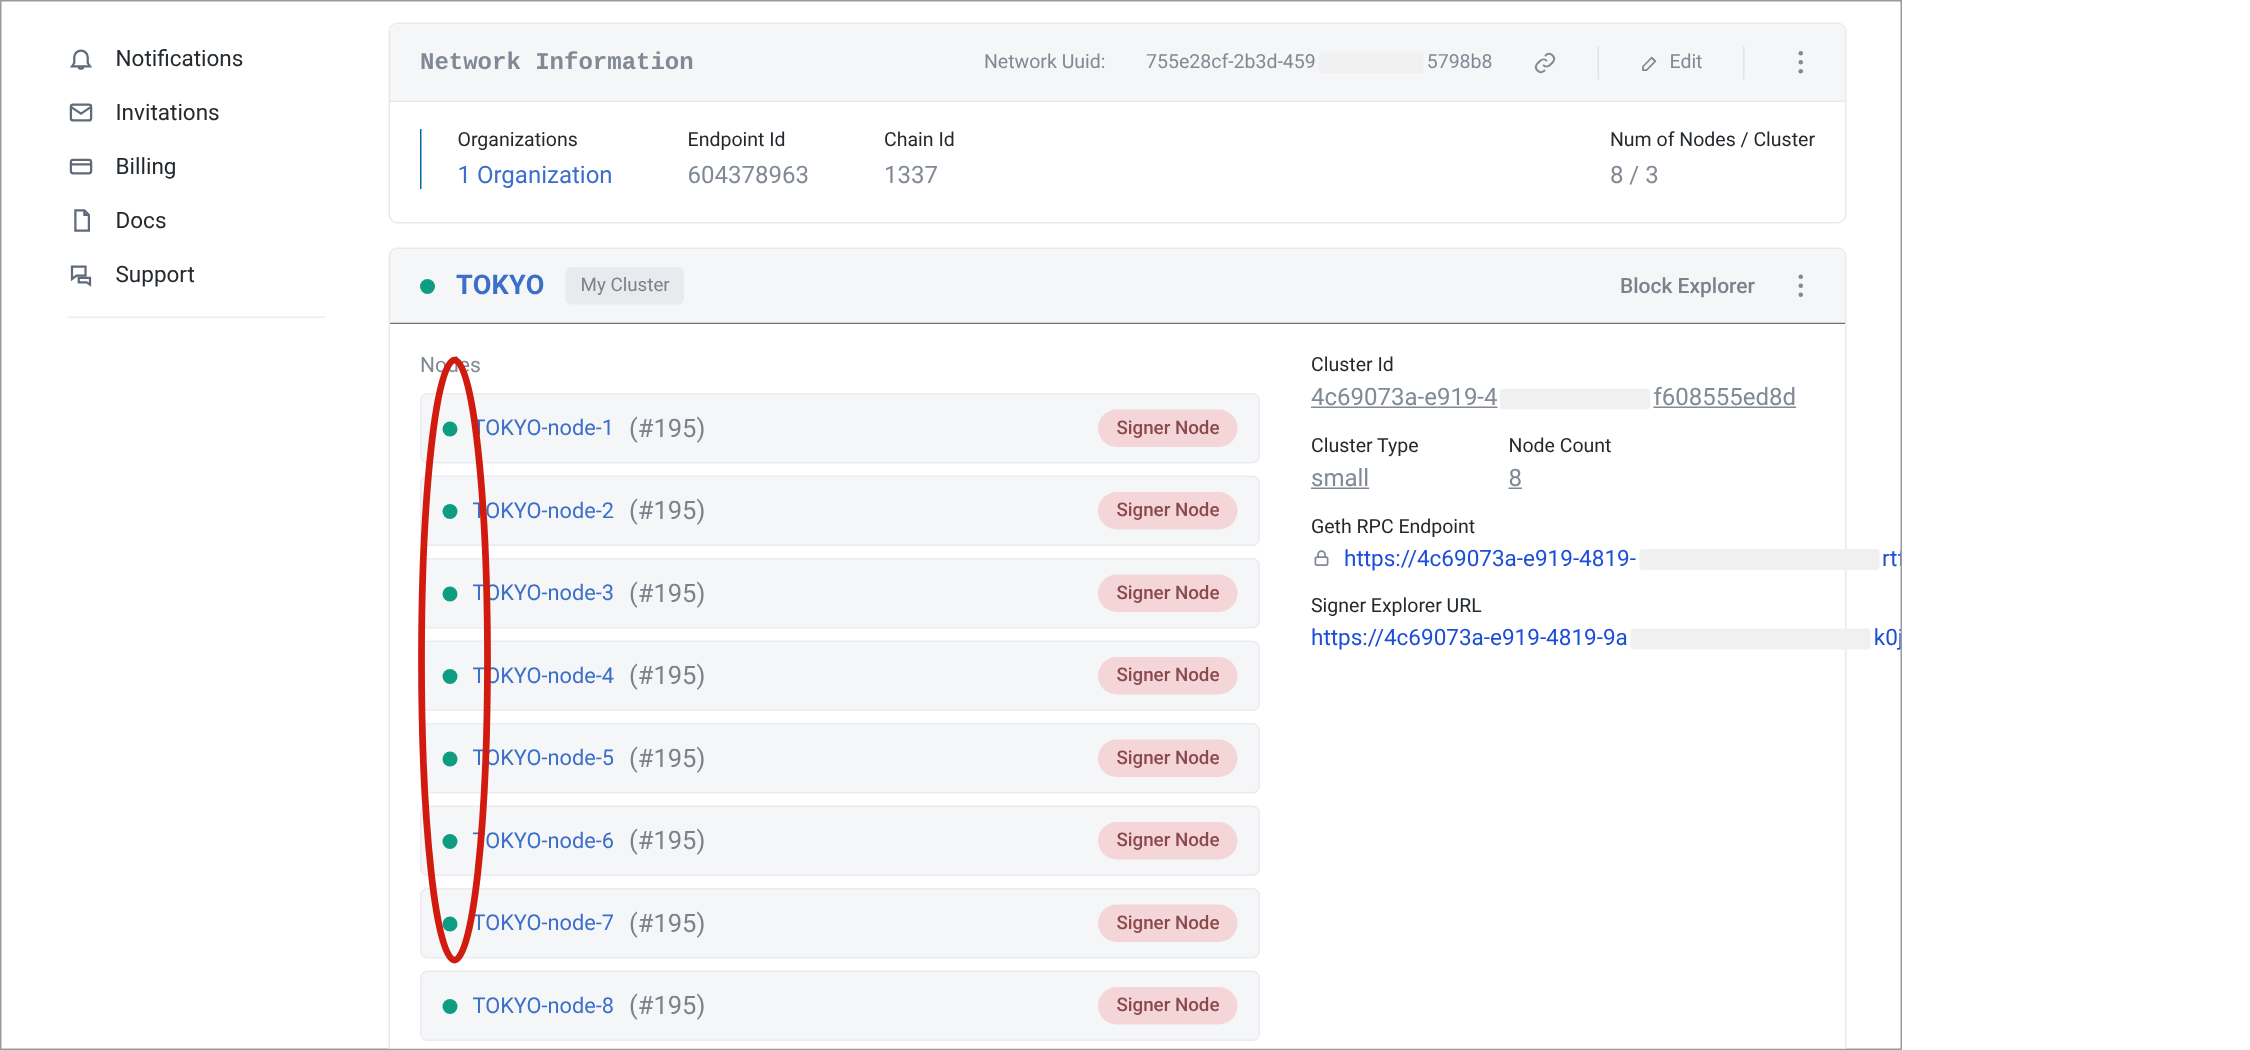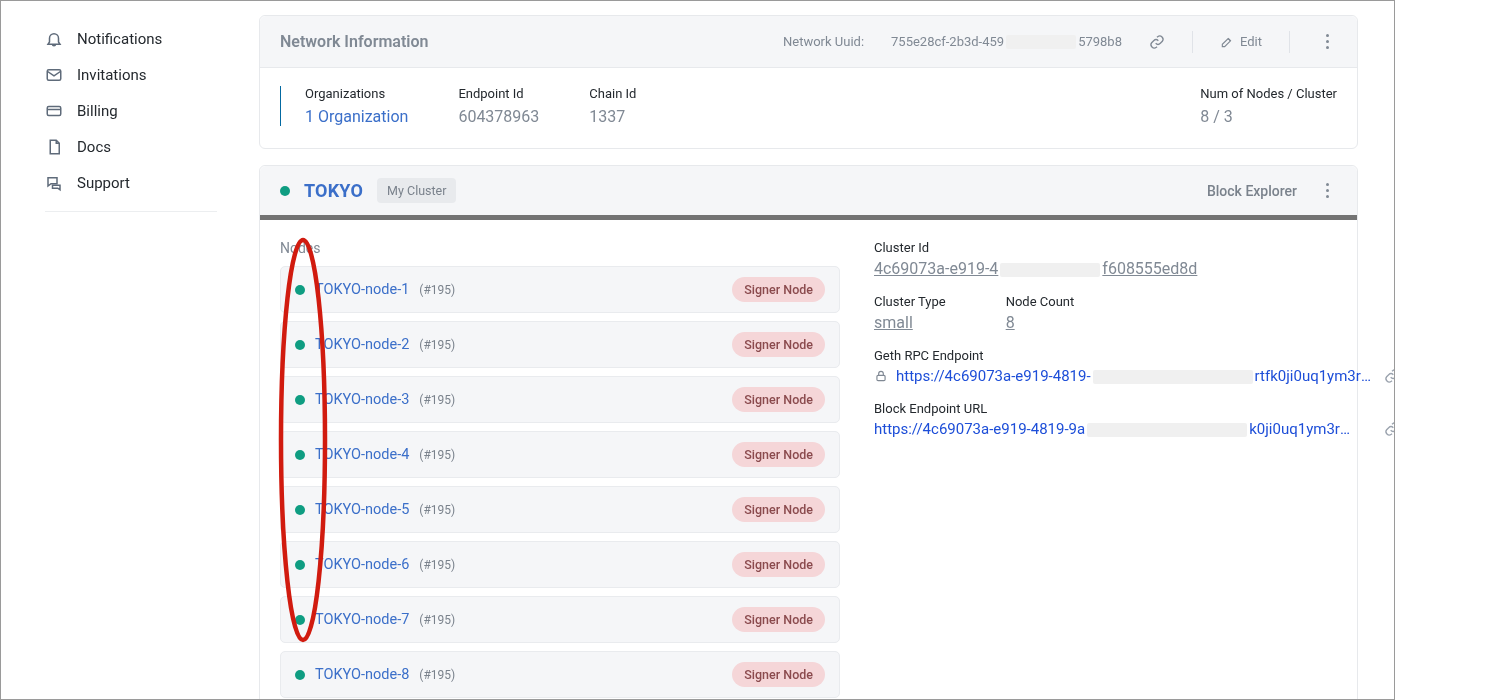--- a/index.html
+++ b/index.html
@@ -8,21 +8,21 @@
     font-size: 14px;
     color: #24292e;
     background: #fff;
     width: 1500px;
     height: 700px;
     overflow: hidden;
     position: relative;
   }
   .frame {
     border: 1px solid #9a9a9a;
-    width: 1395px;
+    width: 1268px;
     height: 700px;
     display: flex;
   }
   
   .sidebar {
     width: 246px;
     padding: 20px 0 0 0;
   }
   .sidebar-inner {
     border-bottom: 1px solid #eceef0;
@@ -57,20 +57,21 @@
     border-bottom: 1px solid #e7e9ec;
     border-radius: 6px 6px 0 0;
     display: flex;
     align-items: center;
     padding: 14px 20px;
   }
   .netinfo-title {
     font-size: 16px;
     font-weight: 600;
     color: #808994;
+    font-family: Liberation Mono, monospace;
   }
   .netinfo-right {
     margin-left: auto;
     display: flex;
     align-items: center;
     gap: 27px;
     color: #808994;
     font-size: 13px;
   }
   .link-icon { width:16px; height:16px; color:#808994; cursor:pointer; }
@@ -88,21 +89,21 @@
     padding: 0 50px 0 0;
   }
   .info-col.first { flex:0 0 560px; }
   .info-col.divleft { border-left:1px solid #0369a1; padding-left:24px; }
   .info-label { font-size:13px; color:#24292e; margin-bottom:6px; }
   .info-value { font-size:16px; color:#808994; }
   .info-value.link { color:#3b6fc9; cursor:pointer; }
   
   .cluster-header {
     background:#f5f6f8;
-    border-bottom:5px solid #737373;
+    border-bottom:1px solid #737373;
     border-radius:6px 6px 0 0;
     display:flex;
     align-items:center;
     padding:12px 20px;
     gap:14px;
   }
   .status-dot {
     width:10px; height:10px; border-radius:50%;
     background:#0f9d82;
   }
@@ -126,21 +127,21 @@
     border:1px solid #e9ebee;
     border-radius:5px;
     display:flex;
     align-items:center;
     padding:10px 14px;
     margin-bottom:8px;
     gap:10px;
   }
   .node-status { width:10px; height:10px; border-radius:50%; background:#0f9d82; flex:0 0 auto; }
   .node-name { color:#3b6fc9; font-size:14.5px; cursor:pointer; }
-  .node-id { color:#7a828c; font-size:12px; }
+  .node-id { color:#7a828c; font-size:17px; }
   .node-badge {
     margin-left:auto;
     background:#f5d6d8; color:#8a4a4d;
     font-size:12.5px; padding:5px 12px; border-radius:14px;
     font-weight:500;
   }
   
   .details-col { flex:1; padding-left:34px; }
   .det-group { margin-bottom:16px; }
   .det-label { font-size:13px; color:#24292e; margin-bottom:4px; }
@@ -379,21 +380,21 @@
               </span>
               <span class="copy-icon">
                 <svg viewBox="0 0 24 24" width="16" height="16" fill="none" stroke="currentColor" stroke-width="2">
                     <path d="M10 14a5 5 0 007 0l3-3a5 5 0 00-7-7l-1 1"></path>
                     <path d="M14 10a5 5 0 00-7 0l-3 3a5 5 0 007 7l1-1"></path>
                   </svg>
               </span>
             </div>
           </div>
           <div class="det-group">
-            <div class="det-label">Block Endpoint URL</div>
+            <div class="det-label">Signer Explorer URL</div>
             <div class="endpoint-row">
               <span class="endpoint-text">
                 <span>https://4c69073a-e919-4819-9a</span><span class="redact long"></span><span>k0ji0uq1ym3r3g…</span>
               </span>
               <span class="copy-icon">
                 <svg viewBox="0 0 24 24" width="16" height="16" fill="none" stroke="currentColor" stroke-width="2">
                     <path d="M10 14a5 5 0 007 0l3-3a5 5 0 00-7-7l-1 1"></path>
                     <path d="M14 10a5 5 0 00-7 0l-3 3a5 5 0 007 7l1-1"></path>
                   </svg>
               </span>

